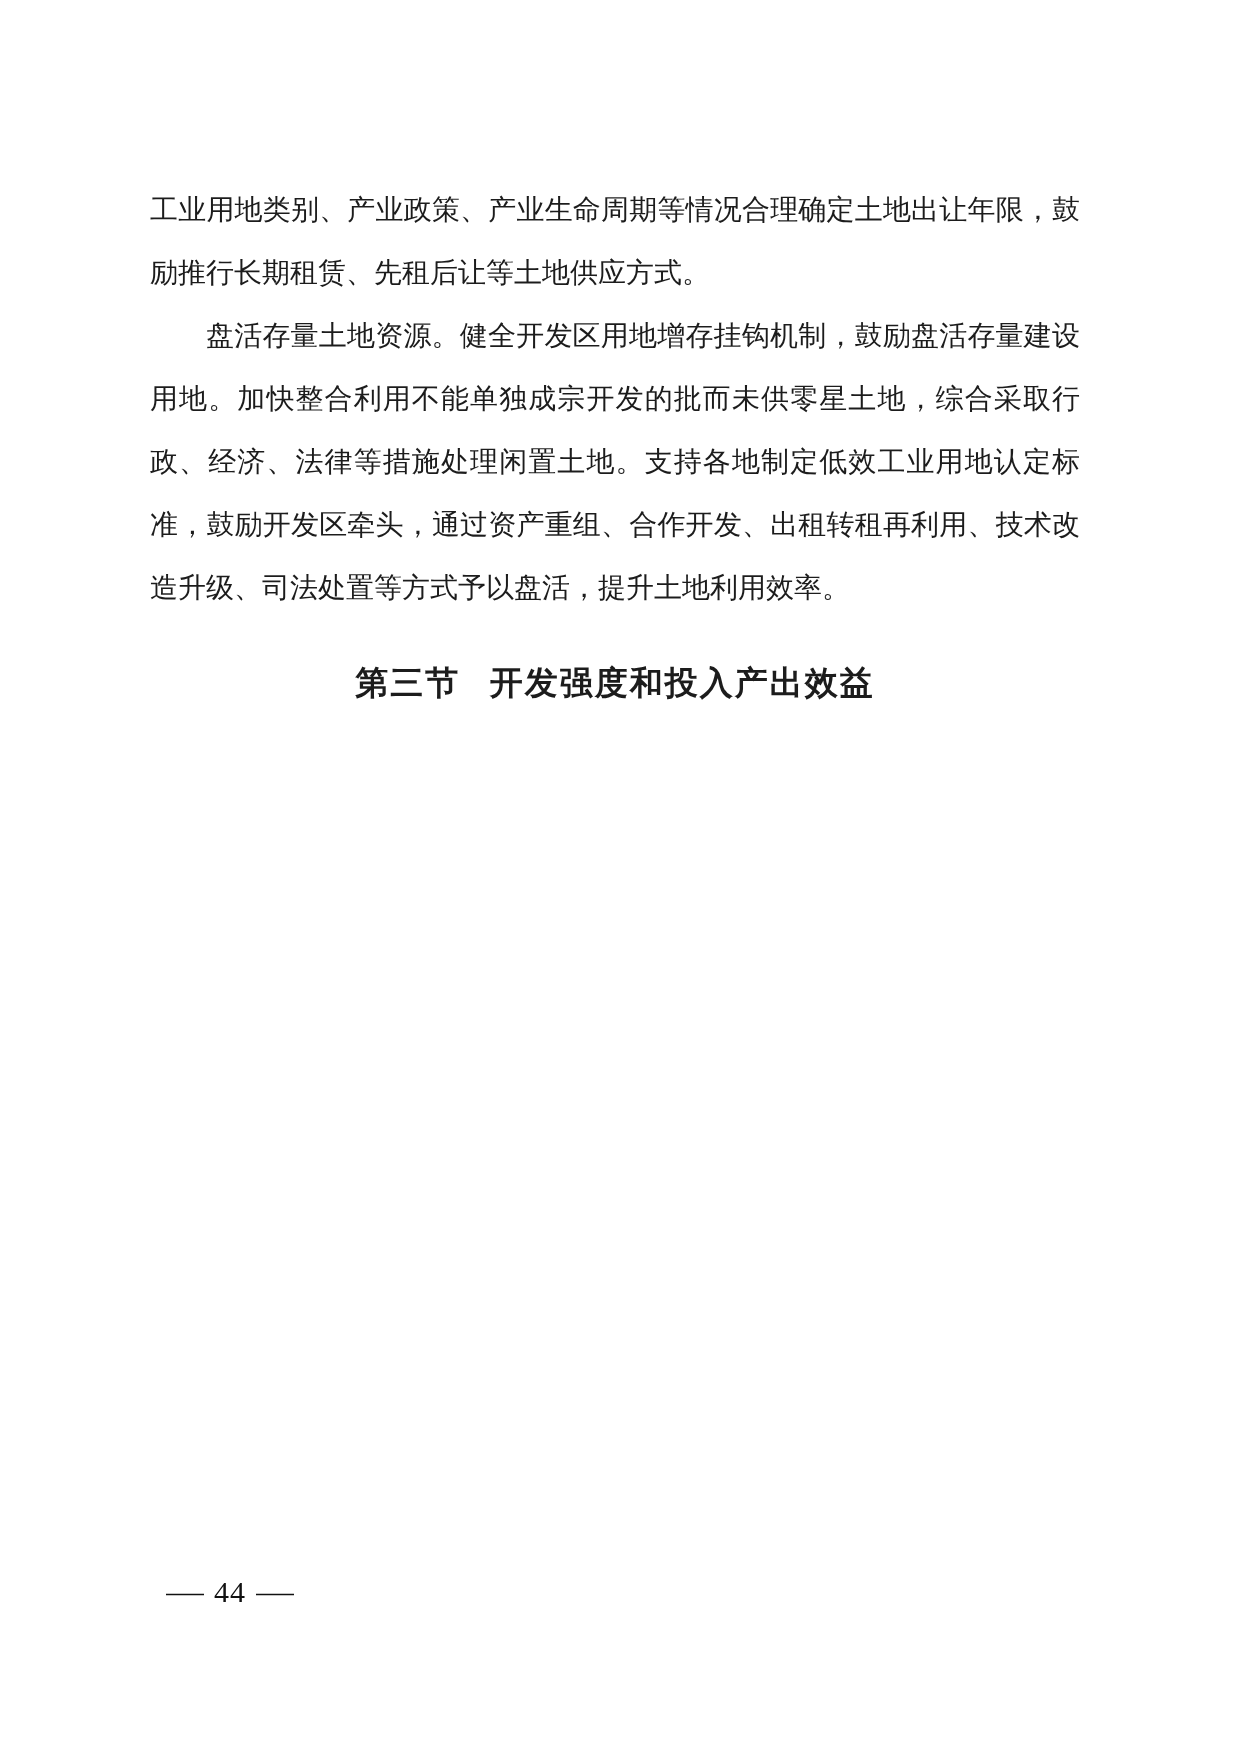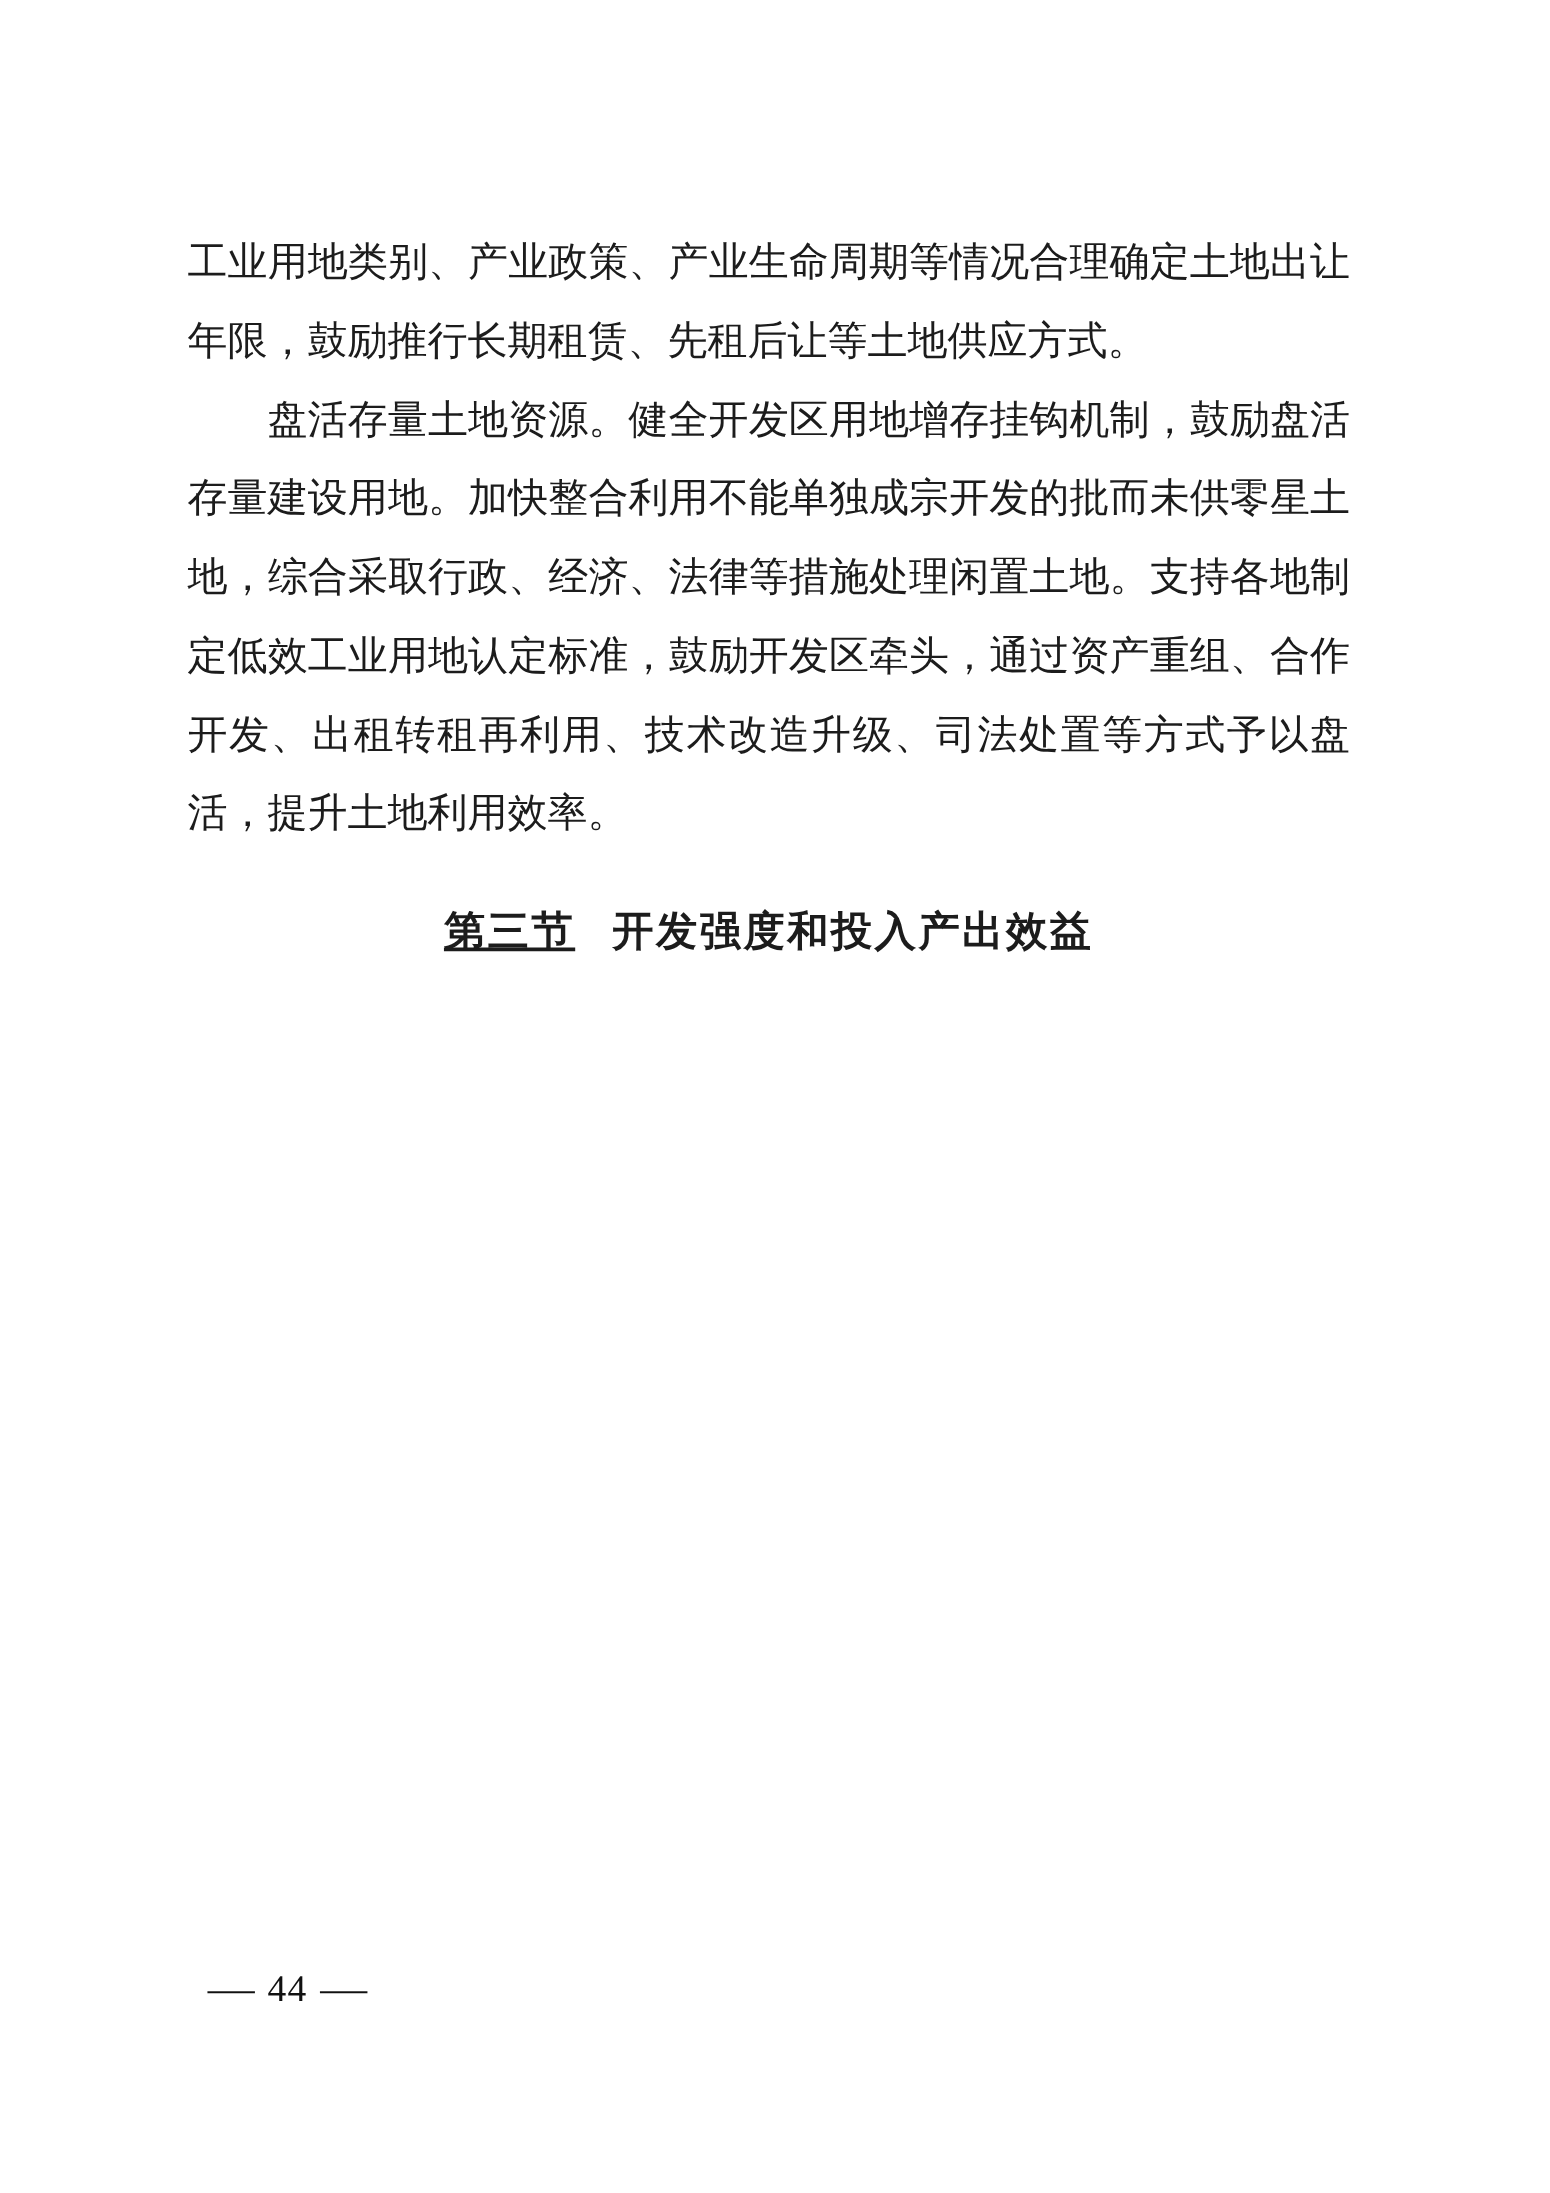--- a/index.html
+++ b/index.html
@@ -17,40 +17,39 @@
     color: #1c1c1c;
   }
   .content {
     position: absolute;
     left: 150px;
     top: 178px;
     width: 930px;
   }
   .para {
     margin: 0;
-    font-size: 32px;
+    font-size: 28px;
     line-height: 63px;
     text-align: justify;
     text-justify: inter-ideograph;
     letter-spacing: 0px;
   }
   .para.indent {
     text-indent: 2em;
   }
   .section-heading {
     margin: 33px 0;
     font-size: 33px;
     line-height: 63px;
     font-weight: bold;
     text-align: center;
     letter-spacing: 2px;
   }
   .section-heading .heading-label {
     margin-right: 0.9em;
-    text-decoration: underline;
   }
   .footer {
     position: absolute;
     left: 170px;
     top: 1558px;
     font-size: 30px;
     line-height: 40px;
     color: #111111;
     white-space: nowrap;
     margin-top: 14px;

